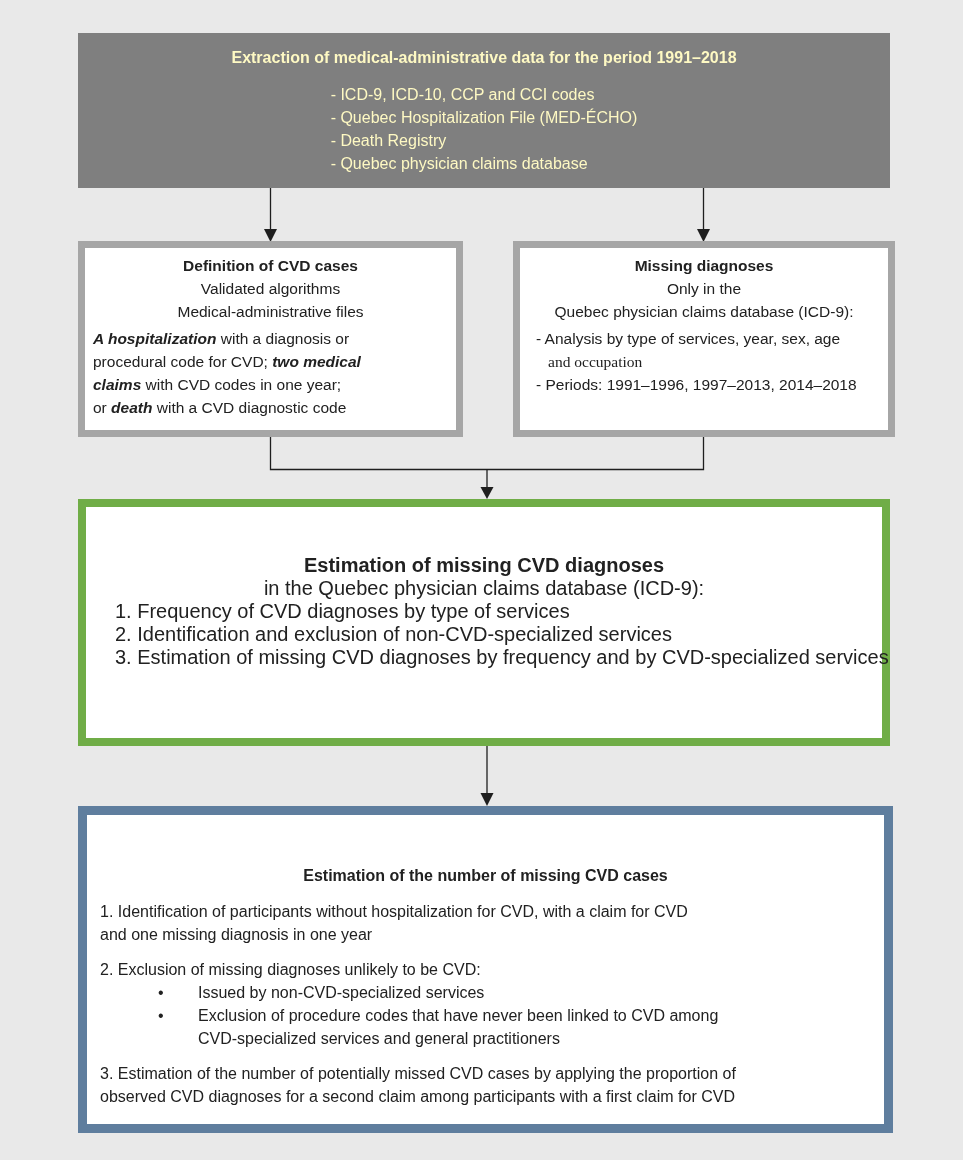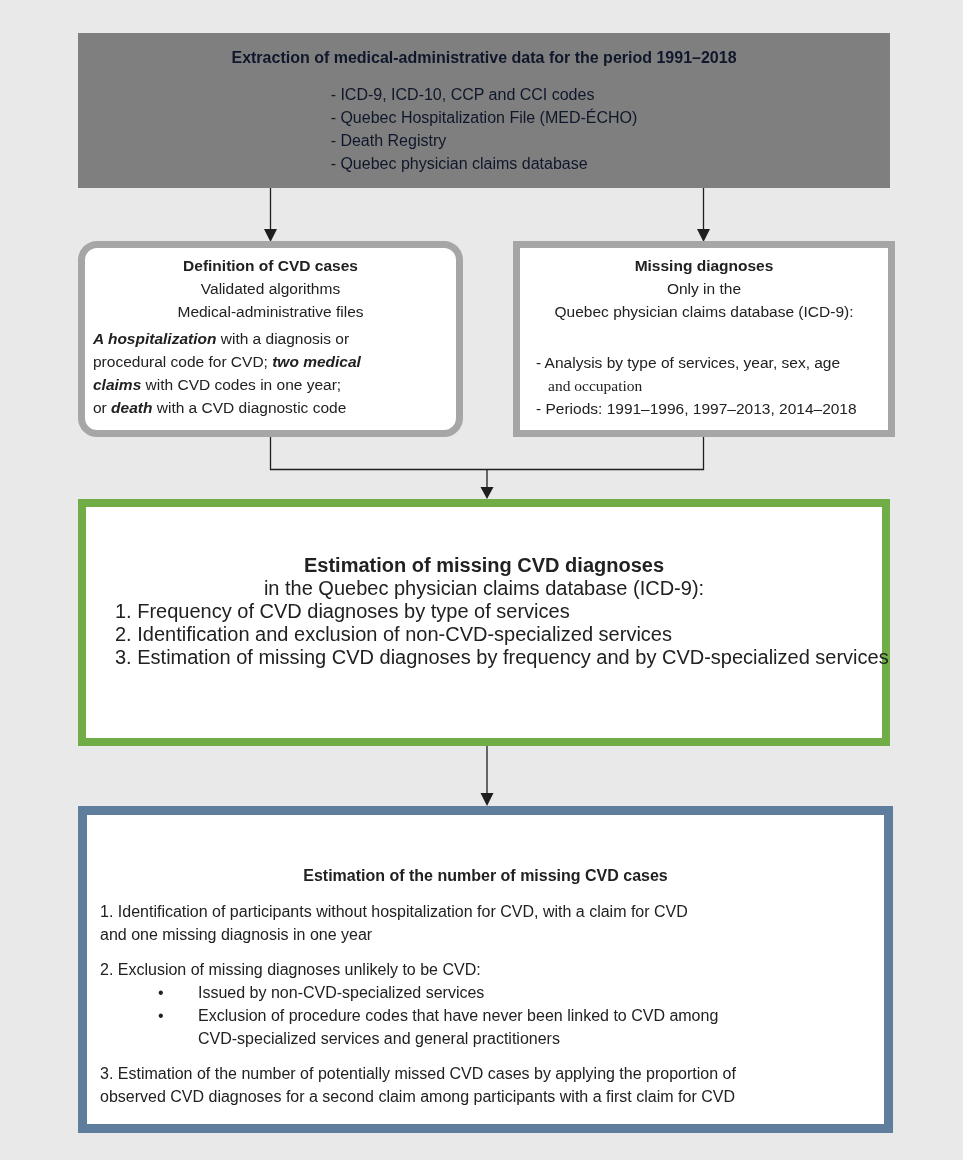--- a/index.html
+++ b/index.html
@@ -4,32 +4,32 @@
 <style>
   * { margin:0; padding:0; box-sizing:border-box; }
   html,body { background:#e9e9e9; }
   body { font-family:"Liberation Sans", sans-serif; color:#212121; }
   .stage { position:relative; width:963px; height:1160px; background:#e9e9e9; overflow:hidden; }
 
   .box { position:absolute; background:#ffffff; }
   .line { white-space:nowrap; }
 
   
-  #extraction-box { left:78px; top:33px; width:812px; height:155px; background:#7f7f7f; color:#0f172a; text-align:center; padding-top:13px; font-size:16px; line-height:23px; }
+  #extraction-box { left:78px; top:33px; width:812px; height:155px; background:#7f7f7f; color:#fef9c3; text-align:center; padding-top:13px; font-size:16px; line-height:23px; }
   #extraction-box .box-title { font-weight:bold; }
   #extraction-box .bullets { display:inline-block; text-align:left; margin-top:14px; }
 
   
   .mid-box { top:241px; height:196px; border:7px solid #a6a6a6; font-size:15.5px; line-height:23px; padding-top:6px; }
-  #definition-box { left:78px; width:385px;border-radius:19px; }
+  #definition-box { left:78px; width:385px; }
   #missing-box { left:513px; width:382px; }
   .mid-head { text-align:center; }
   .mid-head .box-title { font-weight:bold; }
   #definition-box .box-body { margin-top:4px; padding-left:8px; padding-right:4px; }
-  #missing-box .box-body { margin-top:28px; padding-left:16px; padding-right:4px; }
+  #missing-box .box-body { margin-top:4px; padding-left:16px; padding-right:4px; }
   #missing-box .box-body .cont { padding-left:12px;font-family:Liberation Serif, serif; }
   .bi { font-weight:bold; font-style:italic; }
 
   
   #estimation-diagnoses-box { left:78px; top:499px; width:812px; height:247px; border:8px solid #70ad47; font-size:20px; line-height:23px; padding-top:47px; }
   #estimation-diagnoses-box .mid-head { text-align:center; }
   #estimation-diagnoses-box .box-title { font-weight:bold; }
   #estimation-diagnoses-box .box-body { margin-top:0; padding-left:29px; padding-right:10px; }
 
   

